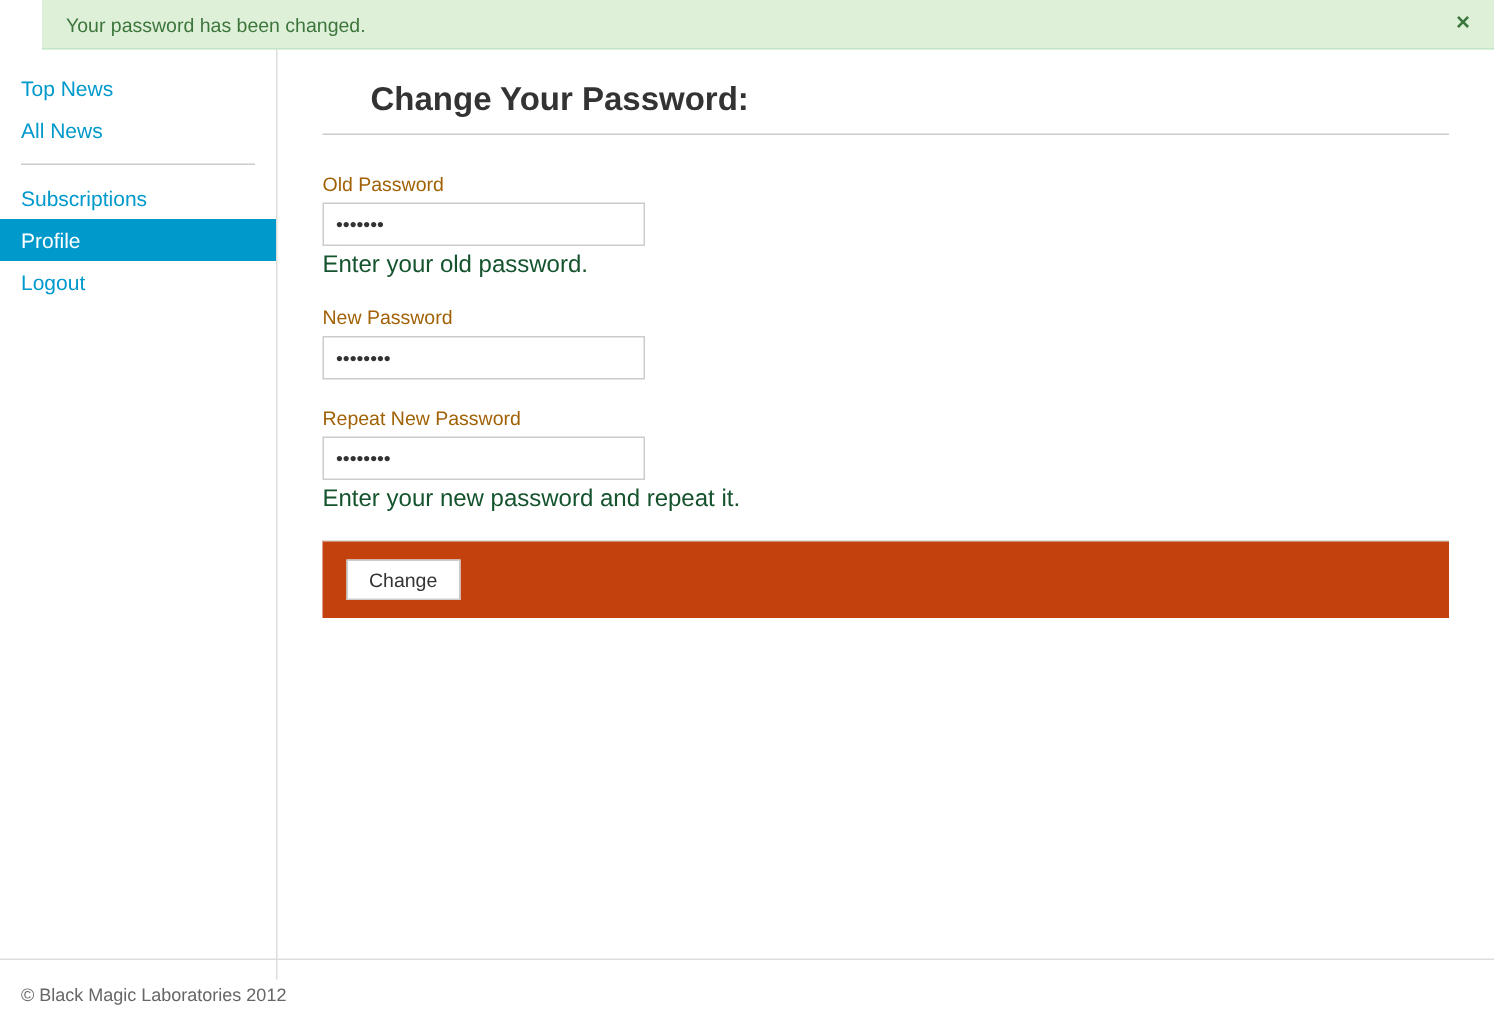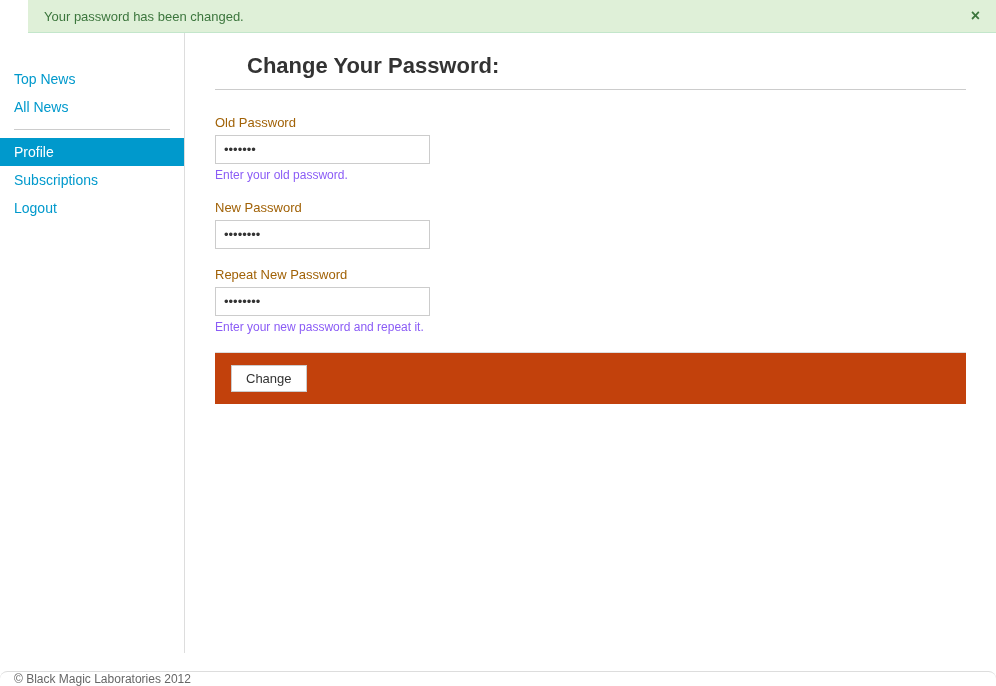--- a/index.html
+++ b/index.html
@@ -39,21 +39,21 @@
     
     .layout {
       display: flex;
       min-height: 620px;
     }
 
     
     .sidebar {
       width: 185px;
       border-right: 1px solid #ddd;
-      padding-top: 32px;
+      padding-top: 12px;
       flex-shrink: 0;
     }
     .sidebar-item {
       display: block;
       padding: 6px 14px;
       color: #0099cc;
       text-decoration: none;
       font-size: 14px;
       cursor: pointer;
     }
@@ -110,22 +110,22 @@
       width: 215px;
       padding: 6px 8px;
       border: 1px solid #ccc;
       font-size: 13px;
       color: #333;
       outline: none;
     }
     .form-hint {
       display: block;
       margin-top: 4px;
-      font-size: 12px;
-      color: #8b5cf6;
+      font-size: 16px;
+      color: #14532d;
     }
 
     
     .form-actions {
       background-color: #c2410c;
       border-top: 1px solid #ddd;
       padding: 12px 16px;
       margin-top: 18px;
     }
     .change-btn {
@@ -133,46 +133,45 @@
       font-size: 13px;
       background-color: #fff;
       border: 1px solid #ccc;
       cursor: pointer;
       color: #333;
     }
 
     
     .footer {
       border-top: 1px solid #ddd;
-      padding: 0 14px;
+      padding: 16px 14px;
       font-size: 12px;
       color: #666;
       position: absolute;
       bottom: 0;
       left: 0;
       width: 100%;
-      border-radius: 12px;
     }
   </style>
 </head>
 <body>
 
 <div class="success-banner">
   <span>Your password has been changed.</span>
   <button class="close-btn">×</button>
 </div>
 
 <div class="layout">
 
   <nav class="sidebar">
     <a class="sidebar-item" href="#">Top News</a>
     <a class="sidebar-item" href="#">All News</a>
     <hr class="sidebar-divider">
+    <a class="sidebar-item" href="#">Subscriptions</a>
     <a class="sidebar-item active" href="#">Profile</a>
-    <a class="sidebar-item" href="#">Subscriptions</a>
     <a class="sidebar-item" href="#">Logout</a>
   </nav>
 
   <main class="main-content">
 
     <h2 class="section-title">Change Your Password:</h2>
     <hr class="section-divider">
 
     <div class="form-group">
       <label class="form-label">Old Password</label>

